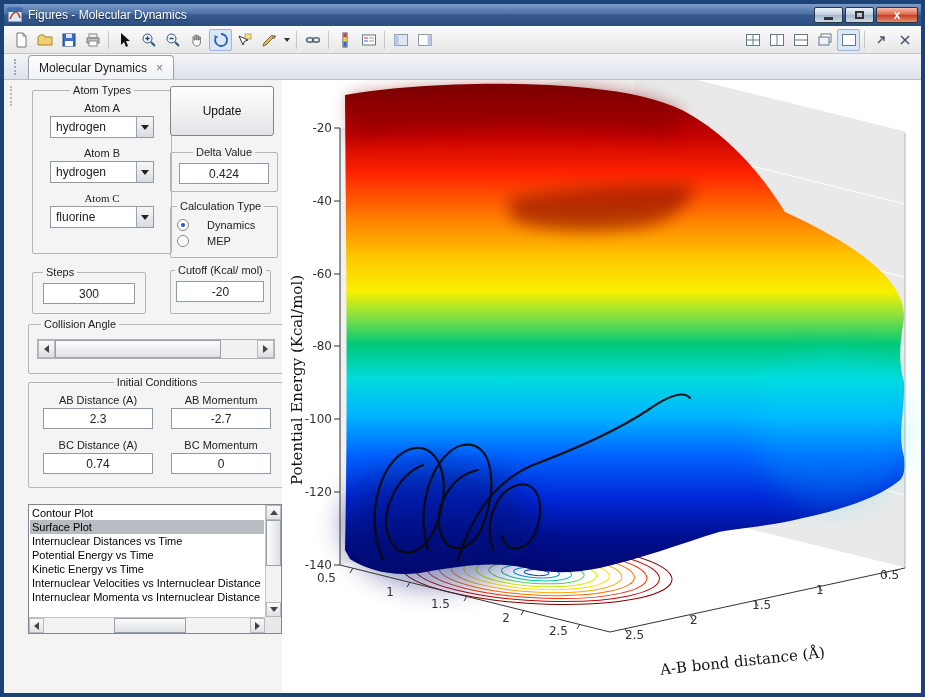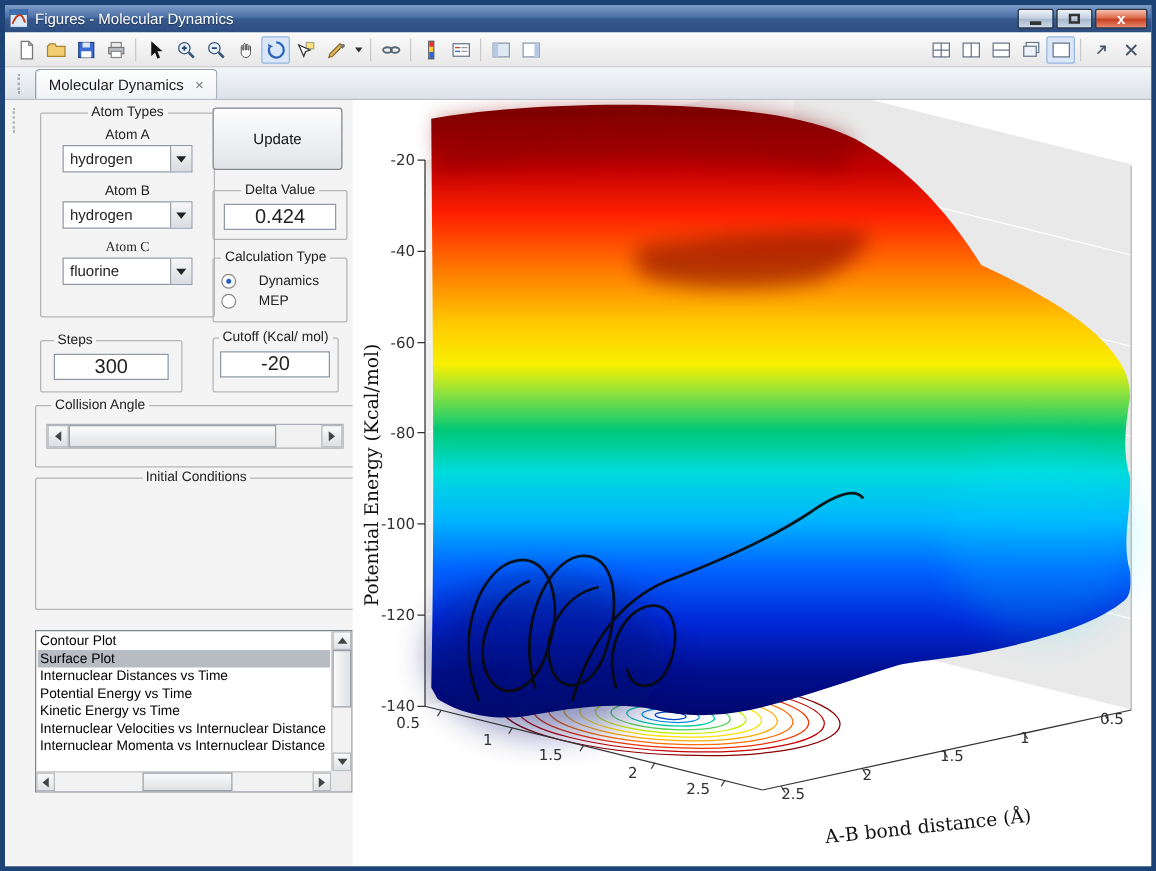--- a/index.html
+++ b/index.html
@@ -51,21 +51,21 @@
   .ctr-label{display:block;text-align:center;font-size:11px;margin:3px 0 2px;}
   .combo{position:relative;width:104px;height:22px;margin:0 auto;border:1px solid #8f9aa6;background:#fff;
     display:flex;align-items:center;font-size:12px;padding-left:5px;}
   .combo .arrowbtn{position:absolute;right:0;top:0;width:17px;height:100%;
     background:linear-gradient(#f7f7f7,#d8dce1);border-left:1px solid #9aa3ad;
     display:flex;align-items:center;justify-content:center;}
   .tri-down{width:0;height:0;border-left:4px solid transparent;border-right:4px solid transparent;border-top:5px solid #222;}
   .tri-up{width:0;height:0;border-left:4px solid transparent;border-right:4px solid transparent;border-bottom:5px solid #444;}
   .tri-left{width:0;height:0;border-top:4px solid transparent;border-bottom:4px solid transparent;border-right:5px solid #444;}
   .tri-right{width:0;height:0;border-top:4px solid transparent;border-bottom:4px solid transparent;border-left:5px solid #444;}
-  .field{border:1px solid #8f9aa6;background:#fff;height:21px;display:flex;align-items:center;justify-content:center;font-size:16px;}
+  .field{border:1px solid #8f9aa6;background:#fff;height:21px;display:flex;align-items:center;justify-content:center;font-size:12px;}
   .bigbtn{position:absolute;left:166px;top:6px;width:104px;height:50px;font-size:12px;color:#111;
     border:1px solid #80868c;border-radius:3px;background:linear-gradient(#fefefe,#e2e4e7);
     display:flex;align-items:center;justify-content:center;}
   .radiorow{display:flex;align-items:center;gap:5px;margin:4px 2px;}
   .radio{width:12px;height:12px;border:1px solid #888;border-radius:50%;background:#fdfdfd;position:relative;flex:0 0 auto;}
   .radio.sel::after{content:"";position:absolute;left:3px;top:3px;width:4px;height:4px;border-radius:50%;background:#1e5ccc;}
   .rlabel{font-size:11px;padding-left:13px;}
   
   .slider{position:relative;height:20px;margin:6px 4px 4px;border:1px solid #aeb2b8;background:#f1f1f1;display:flex;}
   .sl-btn{width:17px;height:100%;background:linear-gradient(#fafafa,#dcdfe3);border:1px solid #b6b9bd;
@@ -350,20 +350,34 @@
             <span class="sl-thumb"></span>
           </span>
         <span class="sl-btn">
             <span class="tri-right"></span>
           </span>
       </div>
     </fieldset>
 
     <fieldset class="lg-c" style="left:24px;top:296px;width:258px;height:112px;">
       <legend>Initial Conditions</legend>
+      <div style="display:flex;gap:18px;justify-content:center;">
+        <div style="width:110px;">
+          <span class="ctr-label">AB Distance (A)</span>
+          <div class="field">2.3</div>
+          <span class="ctr-label" style="margin-top:10px;">BC Distance (A)</span>
+          <div class="field">0.74</div>
+        </div>
+        <div style="width:100px;">
+          <span class="ctr-label">AB Momentum</span>
+          <div class="field">-2.7</div>
+          <span class="ctr-label" style="margin-top:10px;">BC Momentum</span>
+          <div class="field">0</div>
+        </div>
+      </div>
     </fieldset>
 
     <div class="listbox">
       <ul class="items">
         <li>Contour Plot</li>
         <li class="sel">Surface Plot</li>
         <li>Internuclear Distances vs Time</li>
         <li>Potential Energy vs Time</li>
         <li>Kinetic Energy vs Time</li>
         <li>Internuclear Velocities vs Internuclear Distance</li>

